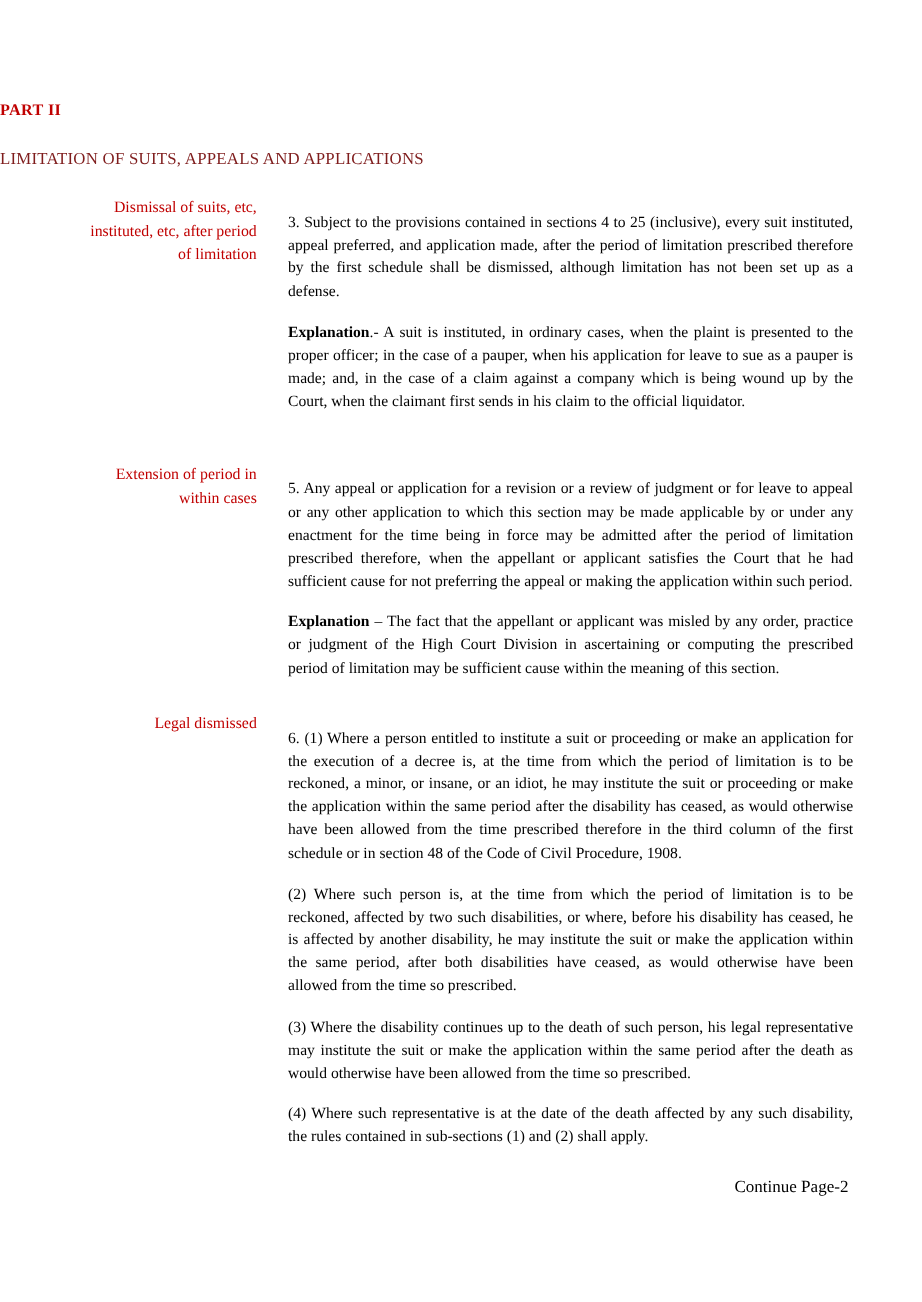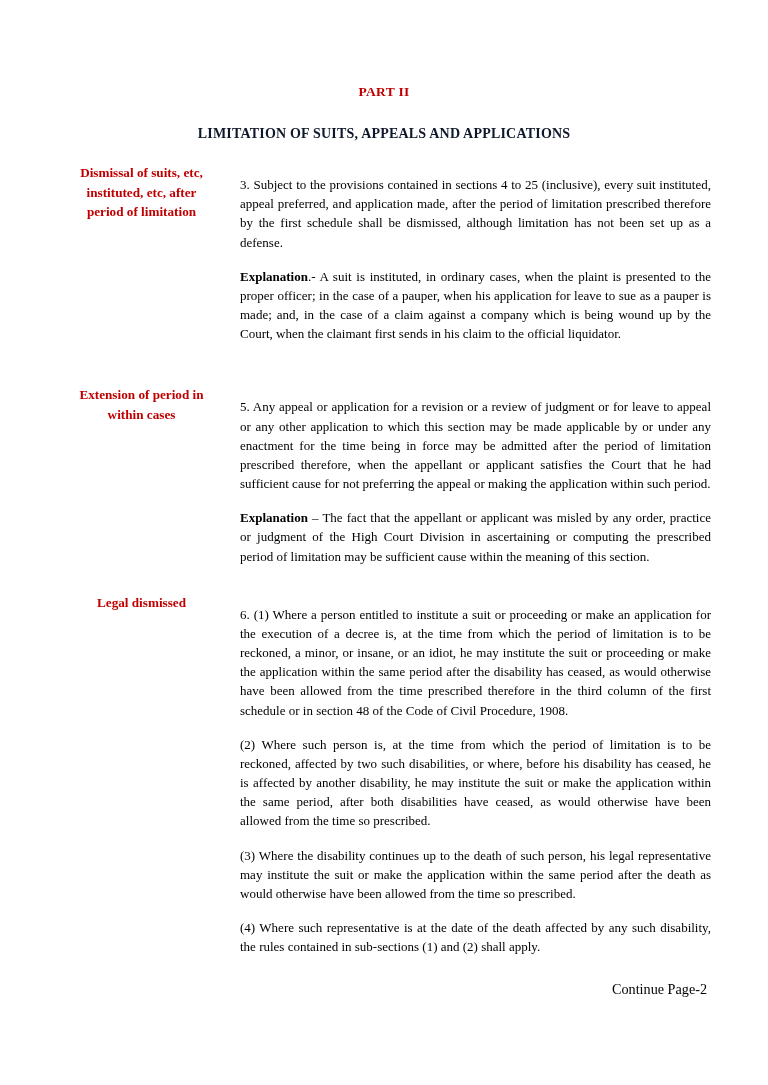--- a/index.html
+++ b/index.html
@@ -11,32 +11,32 @@
     position: relative;
     width: 768px;
     height: 1085px;
     background: #ffffff;
     font-family: "Liberation Serif", "DejaVu Serif", serif;
     color: #000000;
     overflow: hidden;
   }
   .headings {
     margin-top: 84px;
-    text-align: center;
+    text-align: left;
   }
   .part-title {
     color: #C00000;
     font-weight: bold;
     font-size: 13.5px;
     letter-spacing: 0.3px;
     line-height: 1.2;
   }
   .act-title {
-    color: #0f172a;
-    font-weight: bold;
+    color: #7f1d1d;
+    font-weight: normal;
     font-size: 14px;
     letter-spacing: 0.2px;
     line-height: 1.2;
     margin-top: 26px;
   }
   .body-area {
     margin-top: 20px;
     padding-left: 69px;
     padding-right: 45px;
   }
@@ -44,24 +44,24 @@
     display: flex;
     align-items: flex-start;
     width: 100%;
   }
   .marginal {
     width: 159px;
     flex: 0 0 159px;
     box-sizing: border-box;
     padding-right: 14px;
     color: #C00000;
-    font-weight: bold;
+    font-weight: normal;
     font-size: 13.2px;
     line-height: 1.48;
-    text-align: center;
+    text-align: right;
   }
   .body-col {
     flex: 1 1 auto;
     min-width: 0;
   }
   .para {
     text-align: justify;
     text-justify: inter-word;
     font-size: 13px;
     line-height: 1.475;

